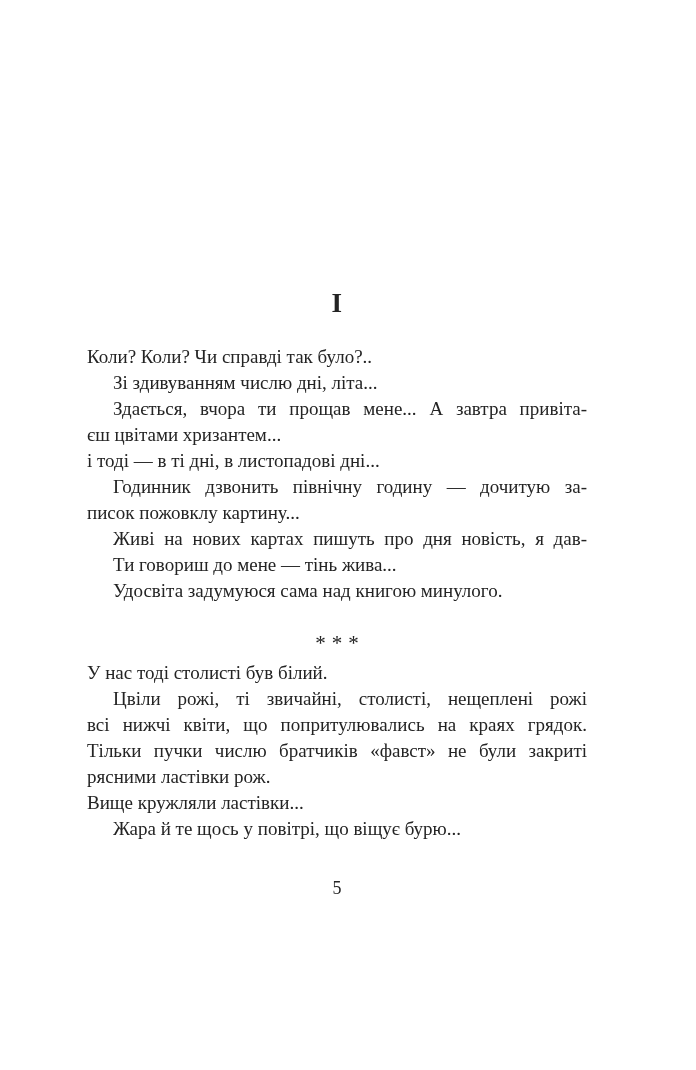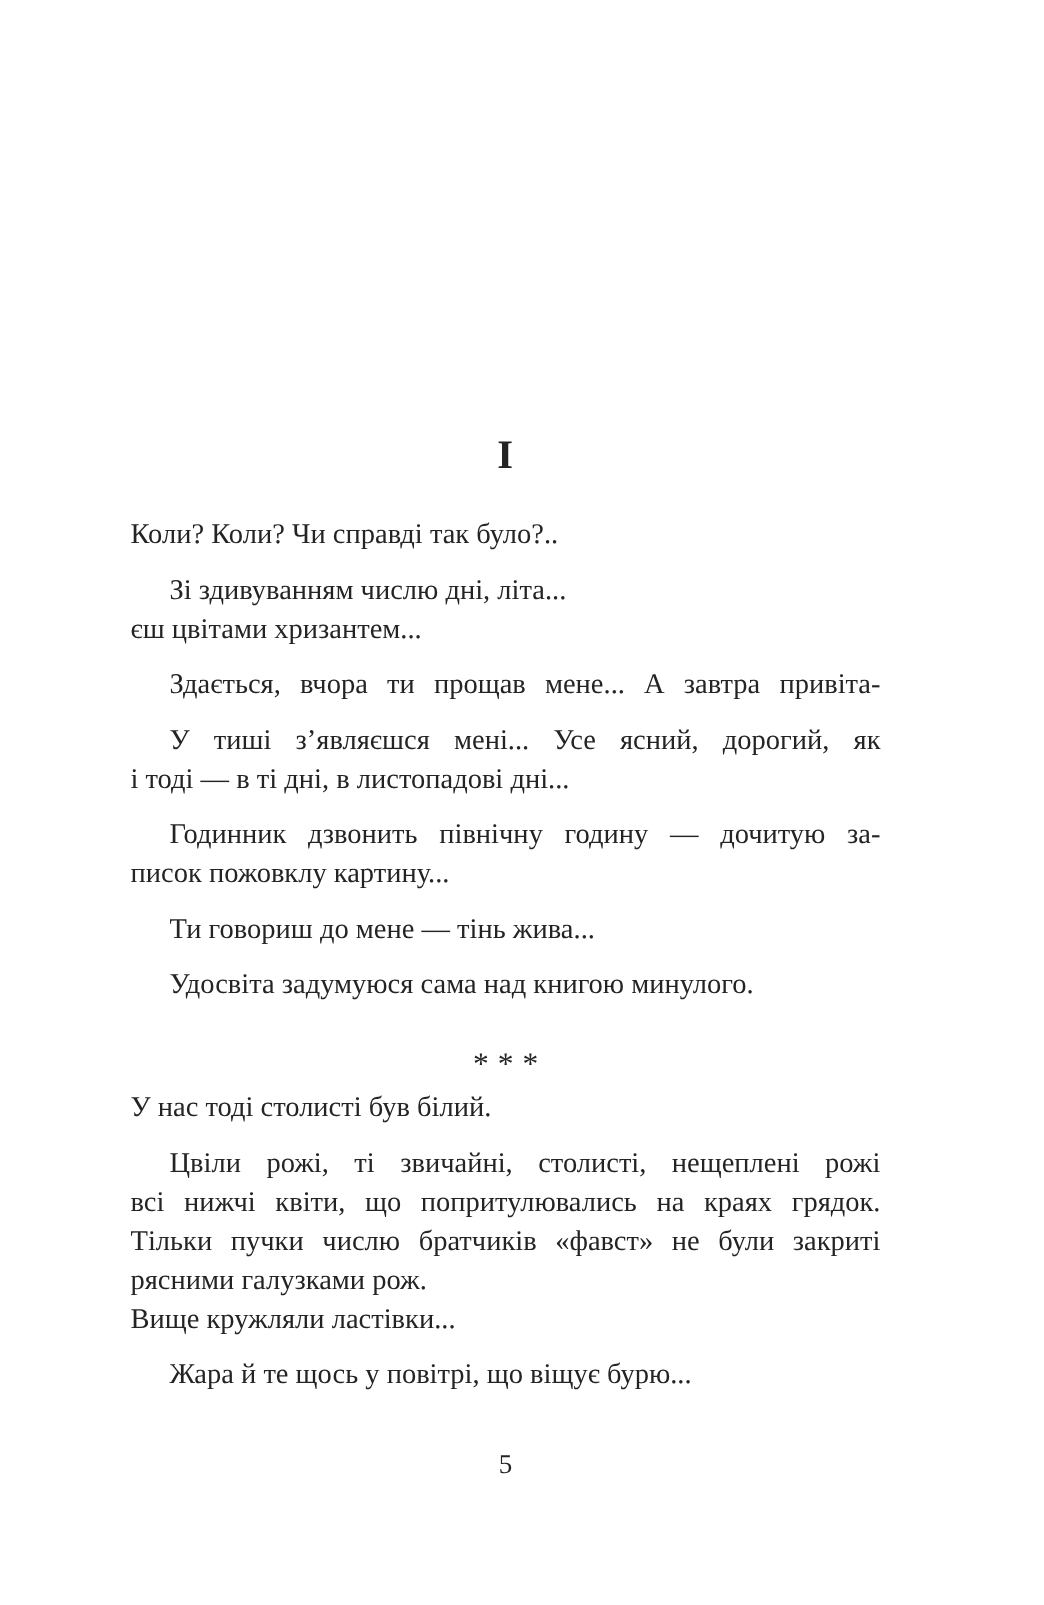--- a/index.html
+++ b/index.html
@@ -42,21 +42,20 @@
       white-space: nowrap;
       text-align: left;
     }
     .ln.j {
       white-space: normal;
       text-align: justify;
       text-align-last: justify;
     }
     .ln.in {
       text-indent: 26px;
-      margin-top: 11px;
     }
     .sep {
       height: 26px;
       line-height: 26px;
       margin: 26px 0 4px 0;
       text-align: center;
       font-size: 21px;
       letter-spacing: 6px;
       padding-left: 6px;
     }
@@ -71,35 +70,35 @@
 </head>
 <body>
 
 <div class="book-page">
   <div class="text-block">
 
     <div class="chapter-heading">I</div>
 
     <div class="ln">Коли? Коли? Чи справді так було?..</div>
     <div class="ln in">Зі здивуванням числю дні, літа...</div>
+    <div class="ln in j">Здається, вчора ти прощав мене... А завтра привіта-</div>
     <div class="ln">єш цвітами хризантем...</div>
-    <div class="ln in j">Здається, вчора ти прощав мене... А завтра привіта-</div>
-    <div class="ln in j">У тиші з’являєшся мені... Усе ясний, дорогий, як</div>
     <div class="ln">і тоді — в ті дні, в листопадові дні...</div>
     <div class="ln in j">Годинник дзвонить північну годину — дочитую за-</div>
     <div class="ln">писок пожовклу картину...</div>
+    <div class="ln in j">Живі на нових картах пишуть про дня новість, я дав-</div>
     <div class="ln in">Ти говориш до мене — тінь жива...</div>
     <div class="ln in">Удосвіта задумуюся сама над книгою минулого.</div>
 
     <div class="sep">***</div>
 
     <div class="ln">У нас тоді столисті був білий.</div>
     <div class="ln in j">Цвіли рожі, ті звичайні, столисті, нещеплені рожі</div>
     <div class="ln j">всі нижчі квіти, що попритулювались на краях грядок.</div>
     <div class="ln j">Тільки пучки числю братчиків «фавст» не були закриті</div>
-    <div class="ln">рясними галузками рож.</div>
+    <div class="ln">рясними ластівки рож.</div>
     <div class="ln">Вище кружляли ластівки...</div>
     <div class="ln in">Жара й те щось у повітрі, що віщує бурю...</div>
 
     <div class="page-number">5</div>
 
   </div>
 </div>
 
 </body></html>

